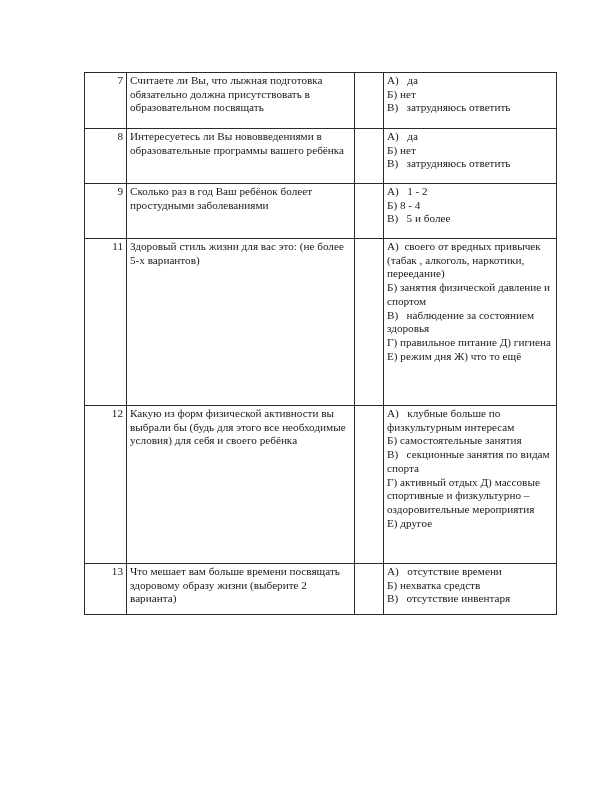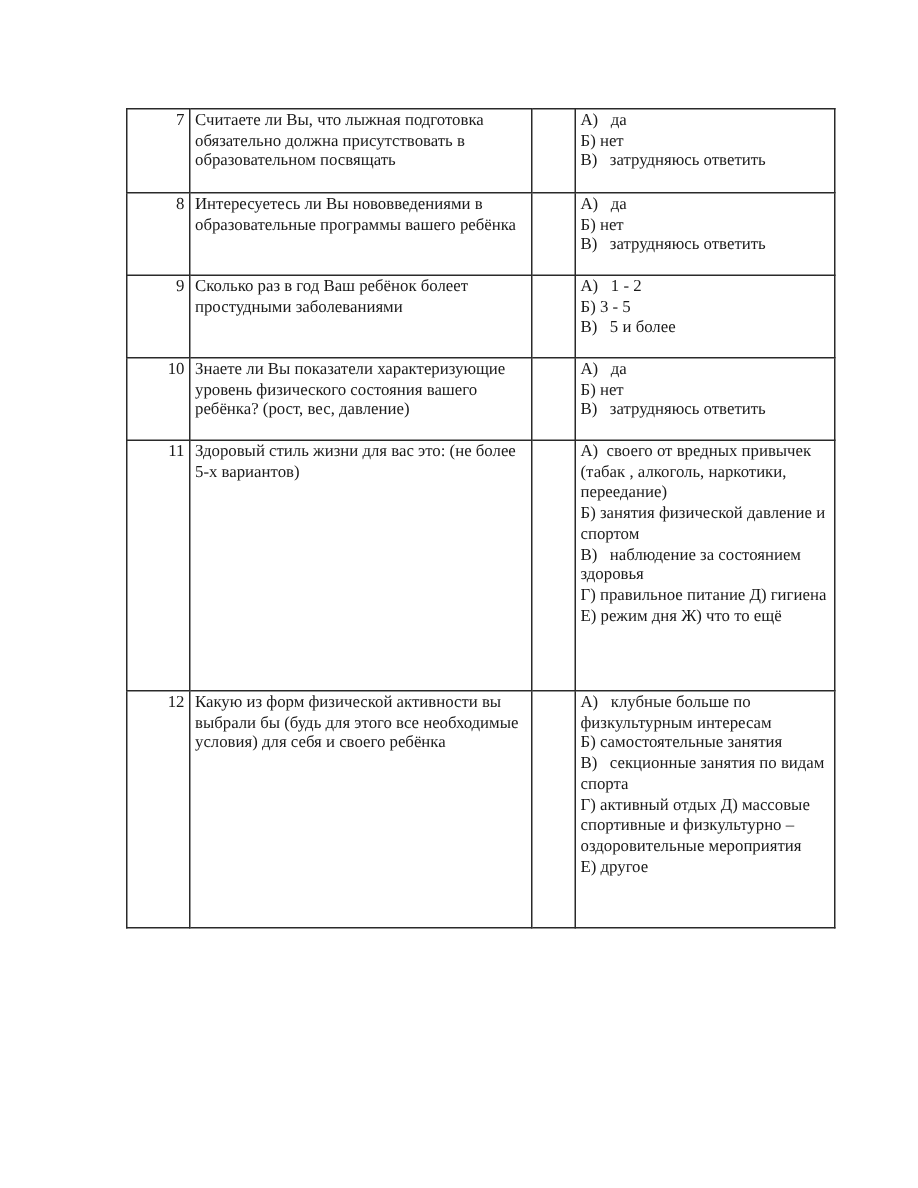--- a/index.html
+++ b/index.html
@@ -39,32 +39,22 @@
         <span class="line">Б) нет</span>
         <span class="line">В)   затрудняюсь ответить</span>
       </td>
     </tr>
     <tr style="height:55px">
       <td class="num">9</td>
       <td class="q">Сколько раз в год Ваш ребёнок болеет простудными заболеваниями</td>
       <td class="gap"></td>
       <td class="ans">
         <span class="line">А)   1 - 2</span>
-        <span class="line">Б) 3 - 5</span>
+        <span class="line">Б) 8 - 4</span>
         <span class="line">В)   5 и более</span>
-      </td>
-    </tr>
-    <tr style="height:55px">
-      <td class="num">10</td>
-      <td class="q">Знаете ли Вы показатели характеризующие уровень физического состояния вашего   ребёнка? (рост, вес, давление)</td>
-      <td class="gap"></td>
-      <td class="ans">
-        <span class="line">А)   да</span>
-        <span class="line">Б) нет</span>
-        <span class="line">В)   затрудняюсь ответить</span>
       </td>
     </tr>
     <tr style="height:167px">
       <td class="num">11</td>
       <td class="q">Здоровый стиль жизни для вас это: (не более 5-х вариантов)</td>
       <td class="gap"></td>
       <td class="ans">
         <span class="line">А)  своего от вредных привычек (табак , алкоголь, наркотики, переедание)</span>
         <span class="line">Б) занятия физической давление и спортом</span>
         <span class="line">В)   наблюдение за состоянием здоровья</span>
@@ -76,14 +66,24 @@
       <td class="q">Какую из форм физической активности вы выбрали бы (будь для этого все необходимые условия) для себя и своего ребёнка</td>
       <td class="gap"></td>
       <td class="ans">
         <span class="line">А)   клубные больше по физкультурным интересам</span>
         <span class="line">Б) самостоятельные занятия</span>
         <span class="line">В)   секционные занятия по видам спорта</span>
         <span class="line">Г) активный отдых Д) массовые спортивные и физкультурно – оздоровительные мероприятия</span>
         <span class="line">Е) другое</span>
       </td>
     </tr>
+    <tr style="height:51px">
+      <td class="num">13</td>
+      <td class="q">Что мешает вам больше времени посвящать здоровому образу жизни (выберите 2 варианта)</td>
+      <td class="gap"></td>
+      <td class="ans">
+        <span class="line">А)   отсутствие времени</span>
+        <span class="line">Б) нехватка средств</span>
+        <span class="line">В)   отсутствие инвентаря</span>
+      </td>
+    </tr>
   </tbody>
 </table>
 
 </body></html>

